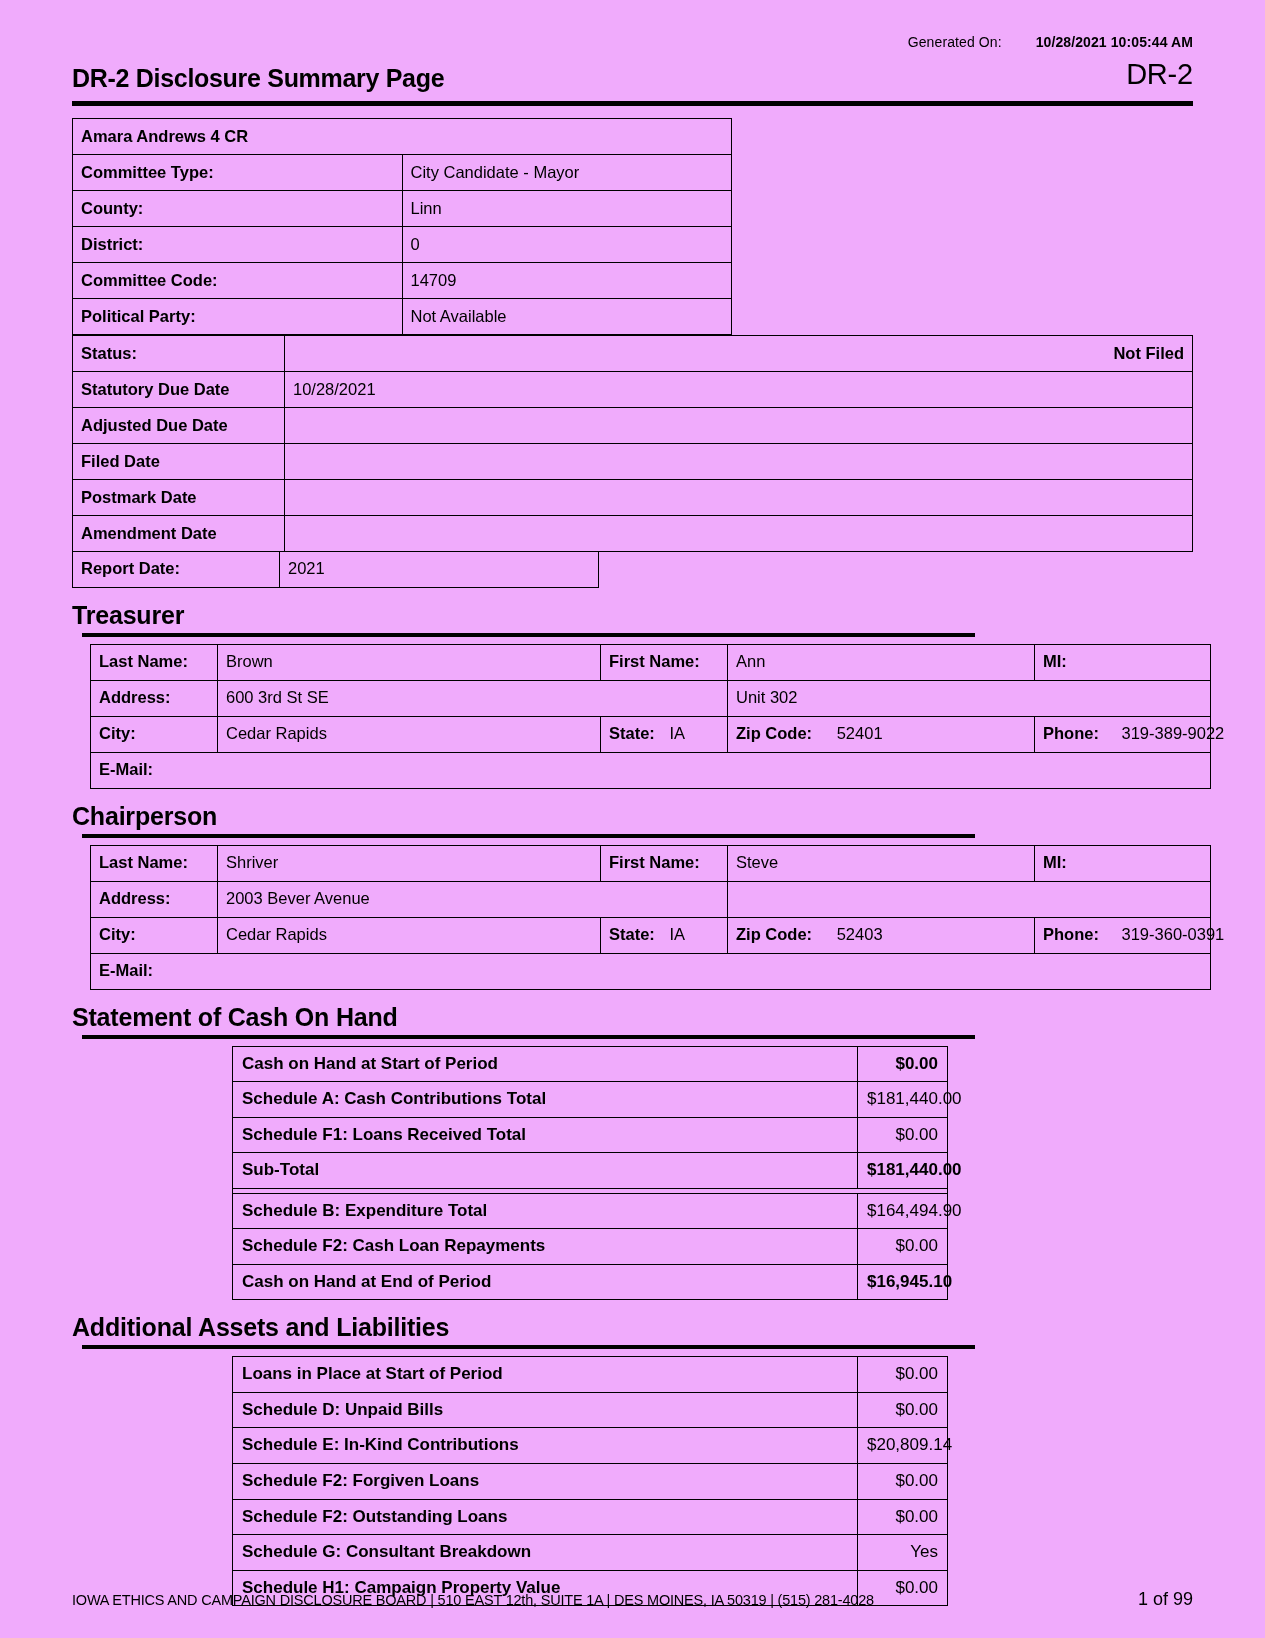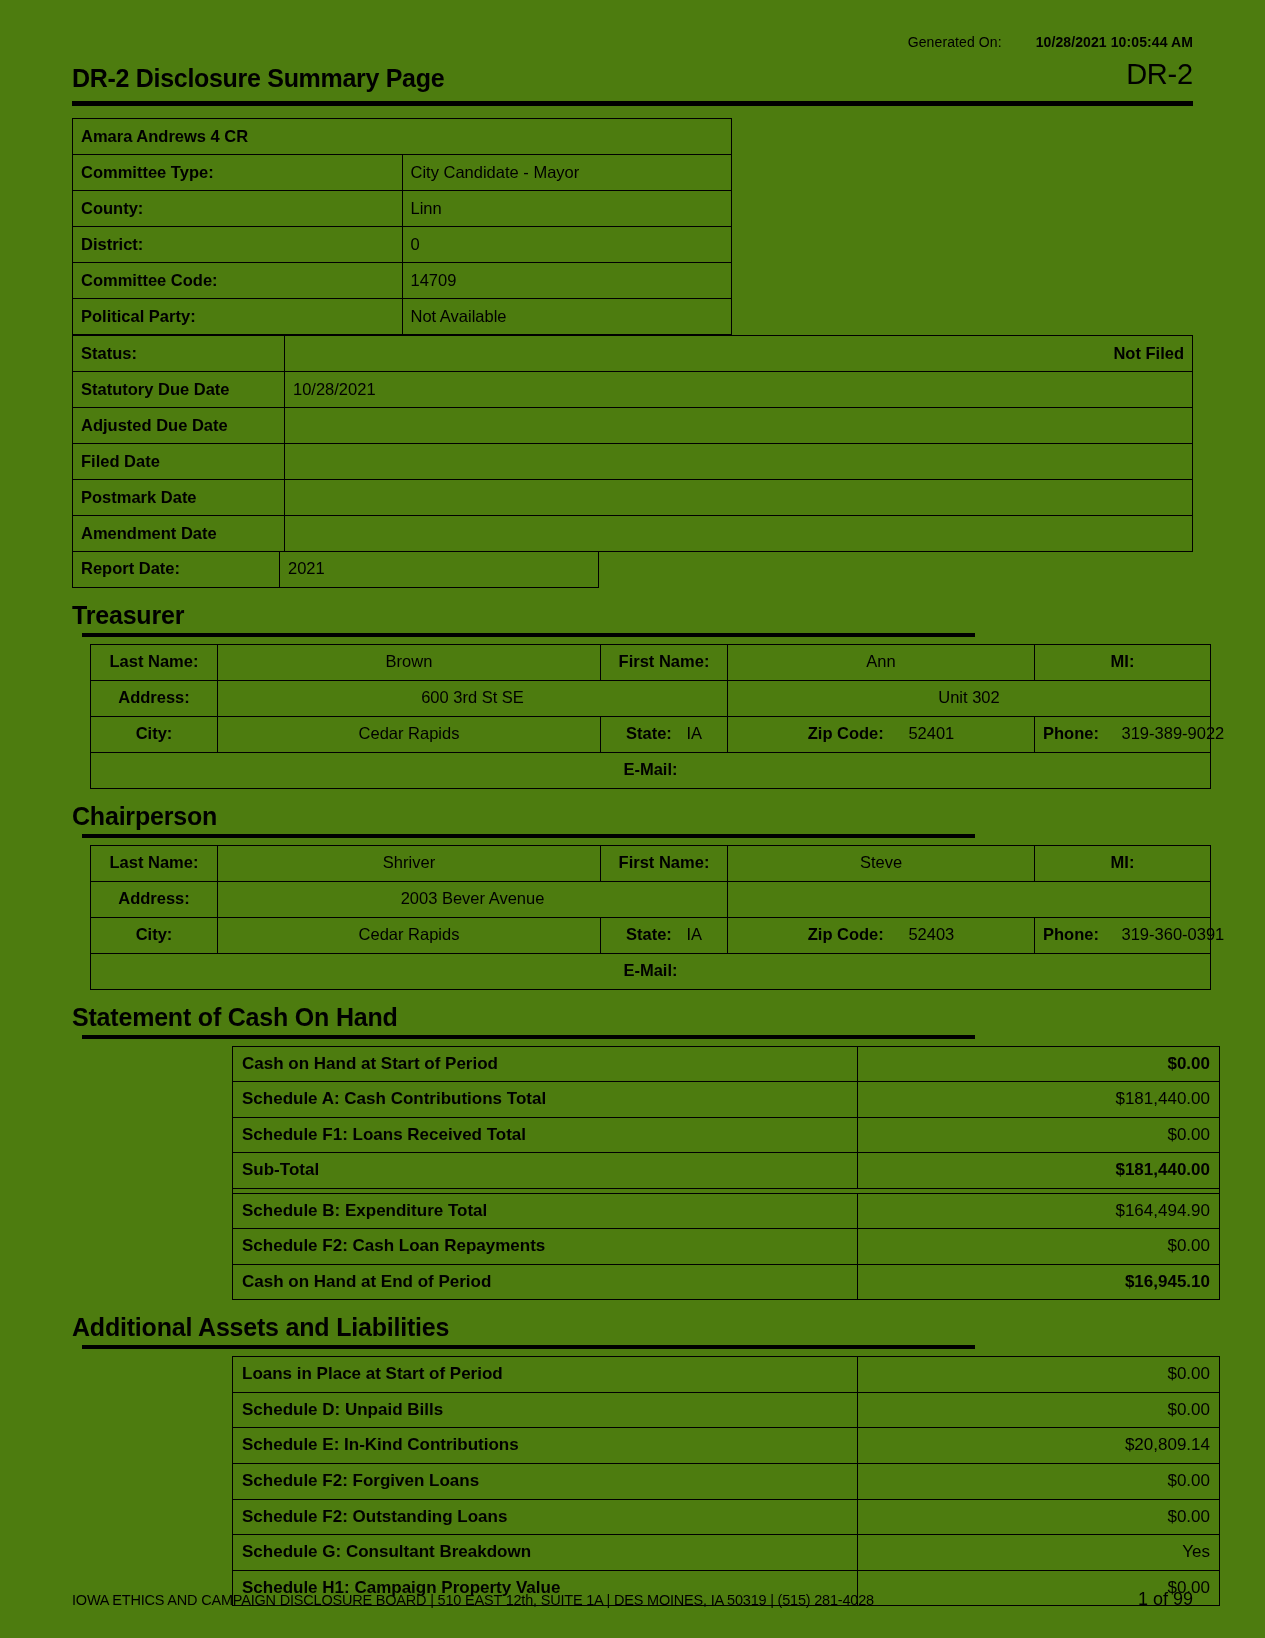--- a/index.html
+++ b/index.html
@@ -8,21 +8,21 @@
     background: #ffffff;
   }
   body {
     font-family: "Liberation Sans", sans-serif;
     color: #000000;
   }
   .page {
     position: relative;
     width: 1265px;
     height: 1638px;
-    background: #4d7c0f;
+    background: #f0abfc;
     box-sizing: border-box;
     padding: 0 72px;
     overflow: hidden;
   }
 
   
   .genline {
     display: flex;
     justify-content: flex-end;
     align-items: baseline;
@@ -115,27 +115,27 @@
     line-height: 1.2;
   }
   .section-rule {
     border-bottom: 4px solid #000;
     width: 893px;
     margin: 3px 0 7px 10px;
   }
 
   
   .person-table { width: 1048px; margin-left: 18px; }
-  .person-table td { font-size: 16.5px; text-align: center; }
+  .person-table td { font-size: 16.5px; }
 
   
   .money-wrap { margin-left: 160px; }
   table.money {
     border-collapse: collapse;
-    width: 988px;
+    width: 716px;
     table-layout: fixed;
   }
   table.money td {
     border: 1.5px solid #000;
     font-size: 17px;
     padding: 7px 9px 8px 9px;
     line-height: 1.15;
   }
   table.money td.name {
     font-weight: 700;

